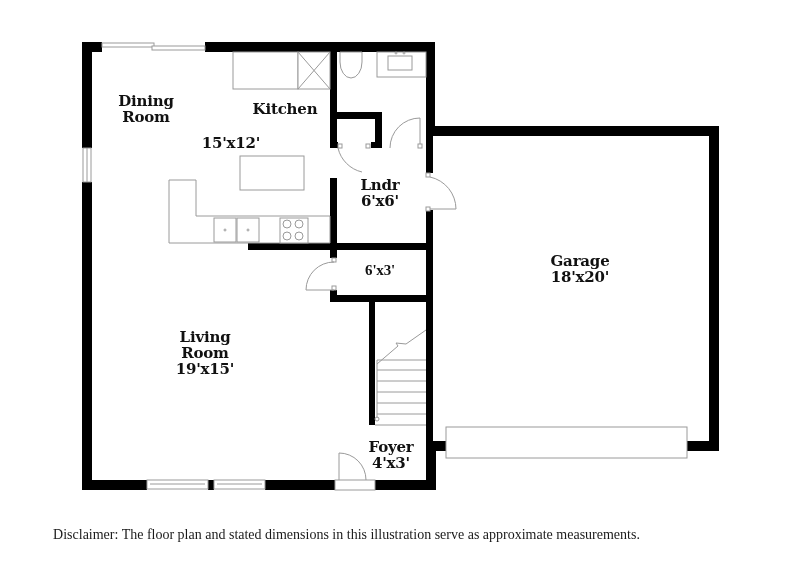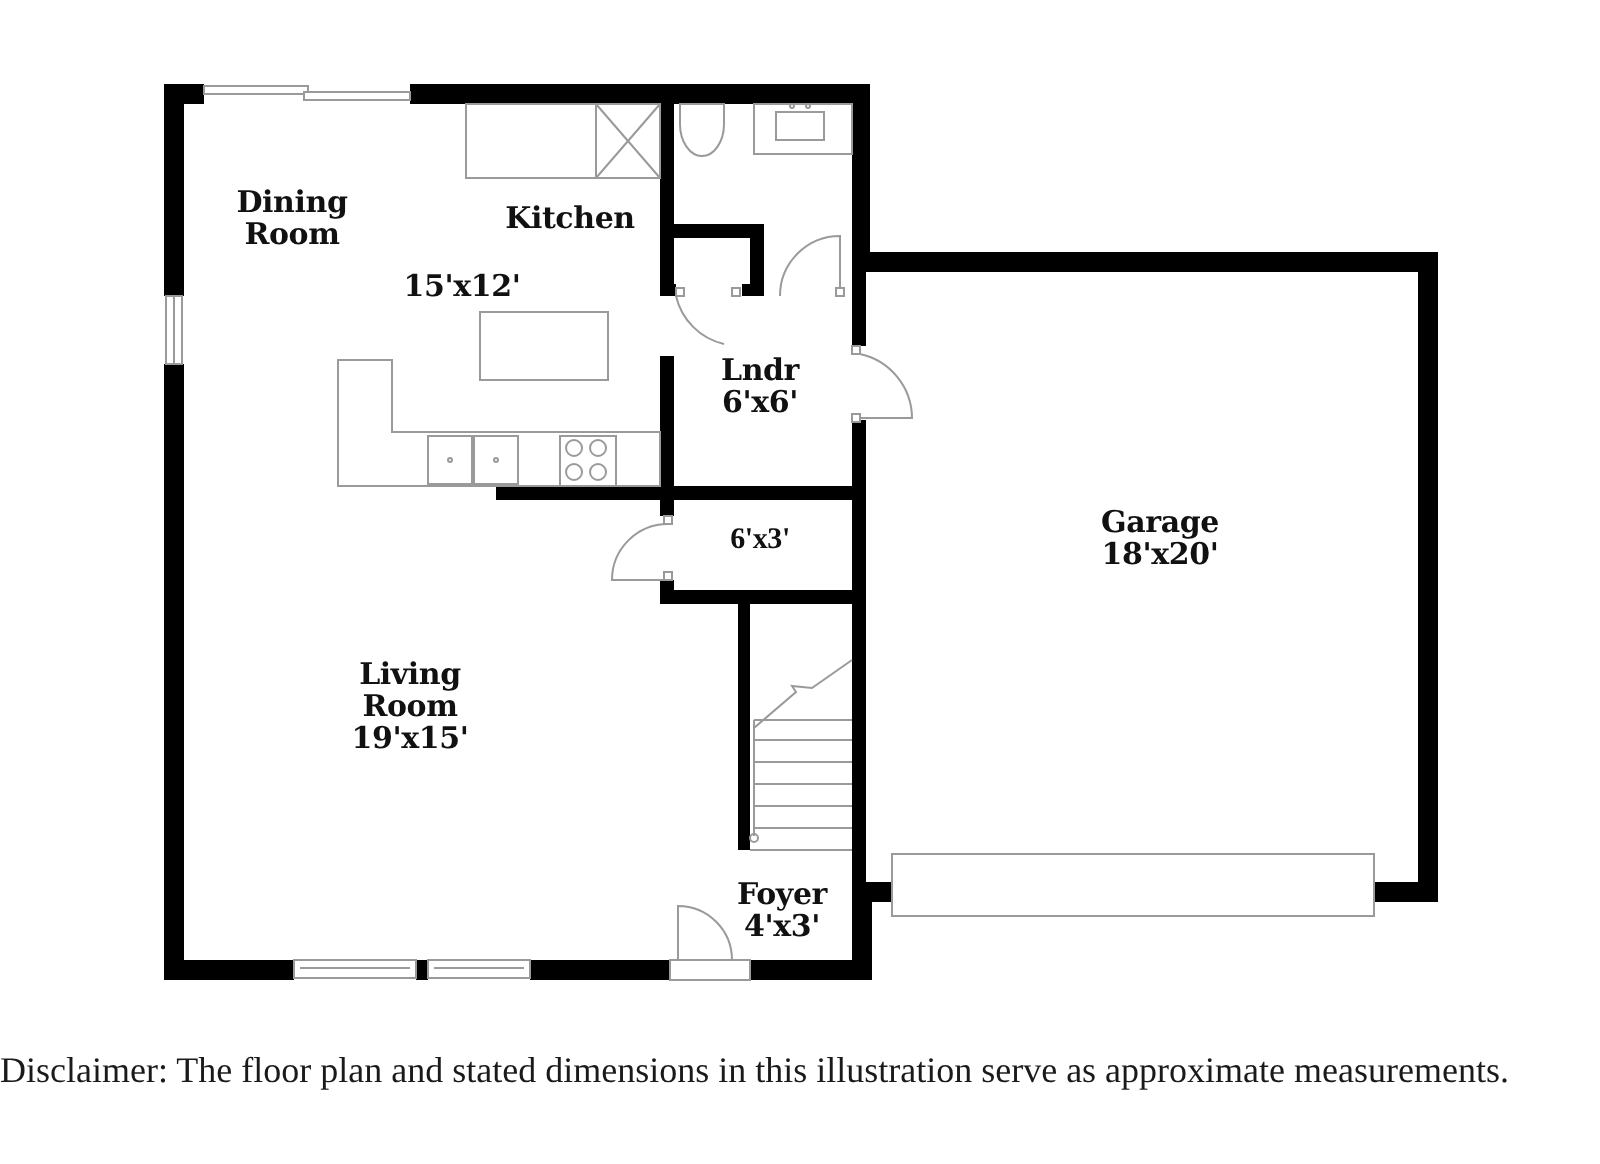--- a/index.html
+++ b/index.html
@@ -3,21 +3,21 @@
 <meta charset="utf-8">
 <style>
   html, body { margin: 0; padding: 0; background: #ffffff; }
   body { width: 800px; height: 582px; position: relative; overflow: hidden; font-family: "DejaVu Serif", serif; }
   #plan { position: absolute; left: 0; top: 0; width: 800px; height: 582px; }
   .wall { fill: #000000; }
   .fix { fill: #ffffff; stroke: #9a9a9a; stroke-width: 1; }
   .thin { fill: none; stroke: #9a9a9a; stroke-width: 1; }
   .label { position: absolute; text-align: center; font-family: "DejaVu Serif", serif; font-weight: bold; color: #111111; font-size: 15px; line-height: 16px; letter-spacing: -0.2px; }
   .label div { white-space: nowrap; }
-  .disclaimer { position: absolute; left: 0; width: 693px; top: 527px; text-align: center; font-family: "Liberation Serif", serif; font-size: 18px; line-height: 16px; color: #1a1a1a; }
+  .disclaimer { position: absolute; left: 0; width: 693px; top: 527px; text-align: center; font-family: "Liberation Serif", serif; font-size: 14px; line-height: 16px; color: #1a1a1a; }
   .disclaimer div { white-space: nowrap; }
 </style>
 </head>
 <body>
 
 <svg id="plan" viewBox="0 0 800 582" xmlns="http://www.w3.org/2000/svg">
 
   <g>
 
     <rect class="wall" x="82" y="42" width="10" height="106"></rect>

